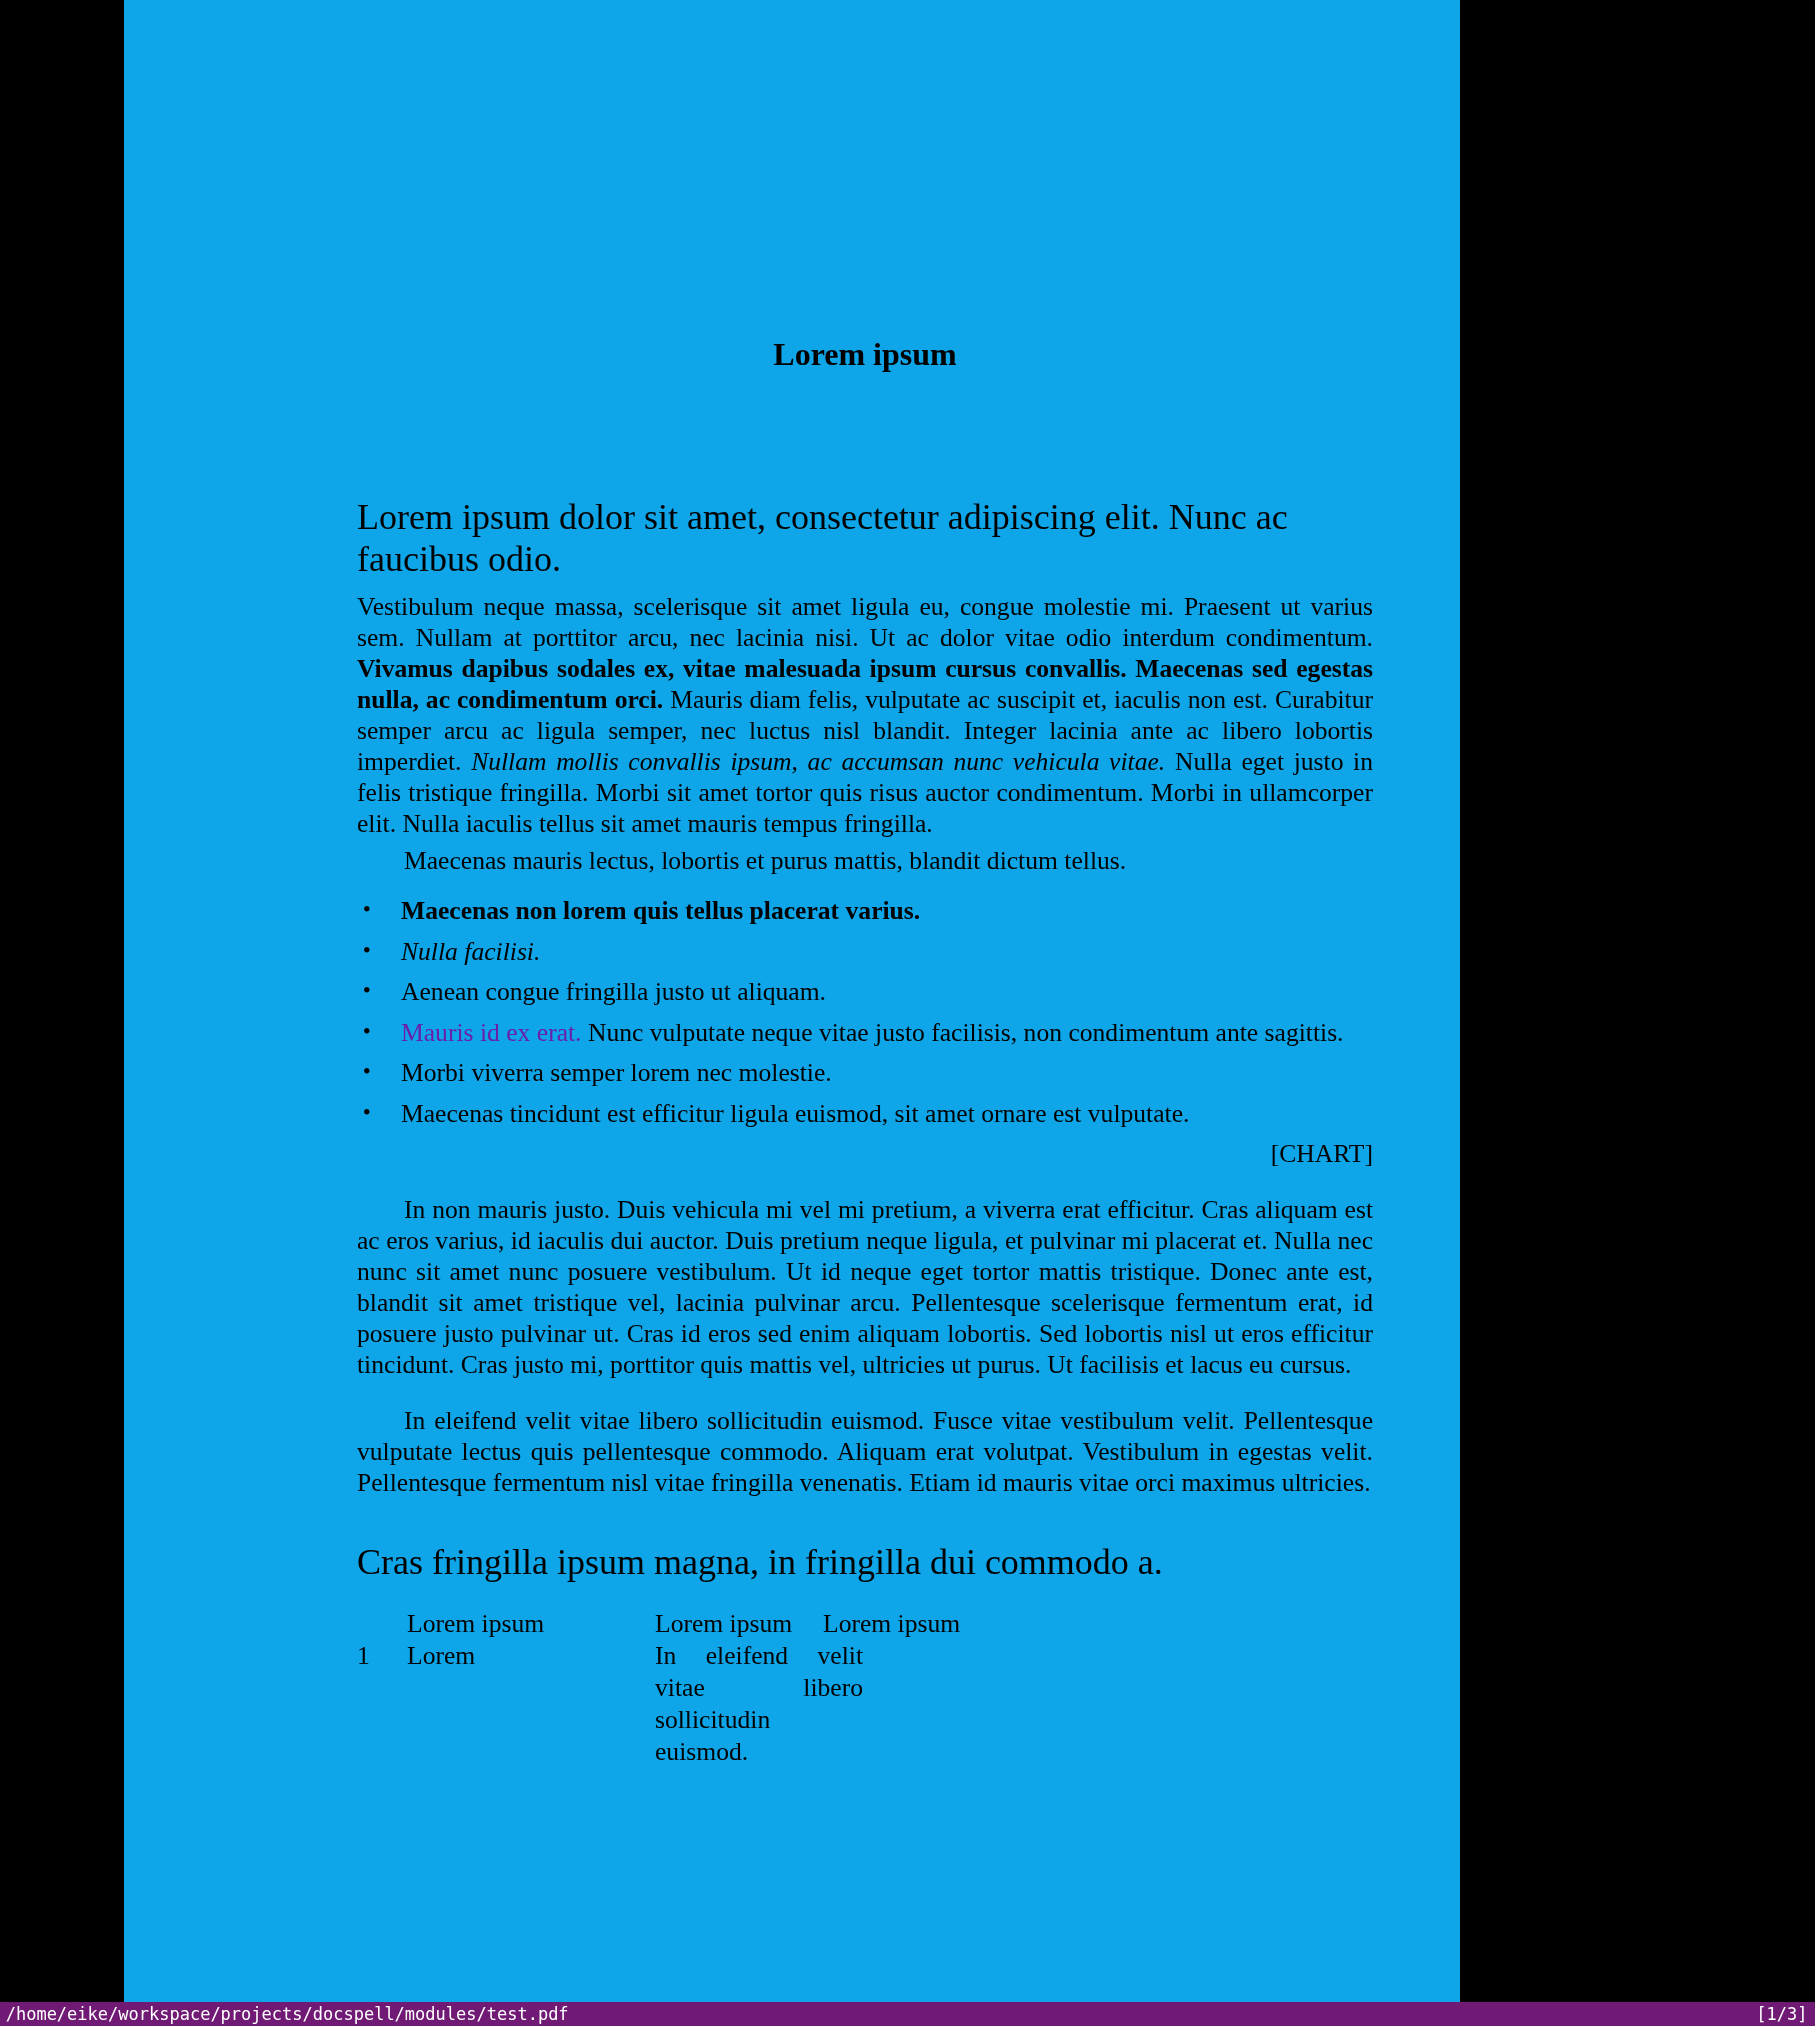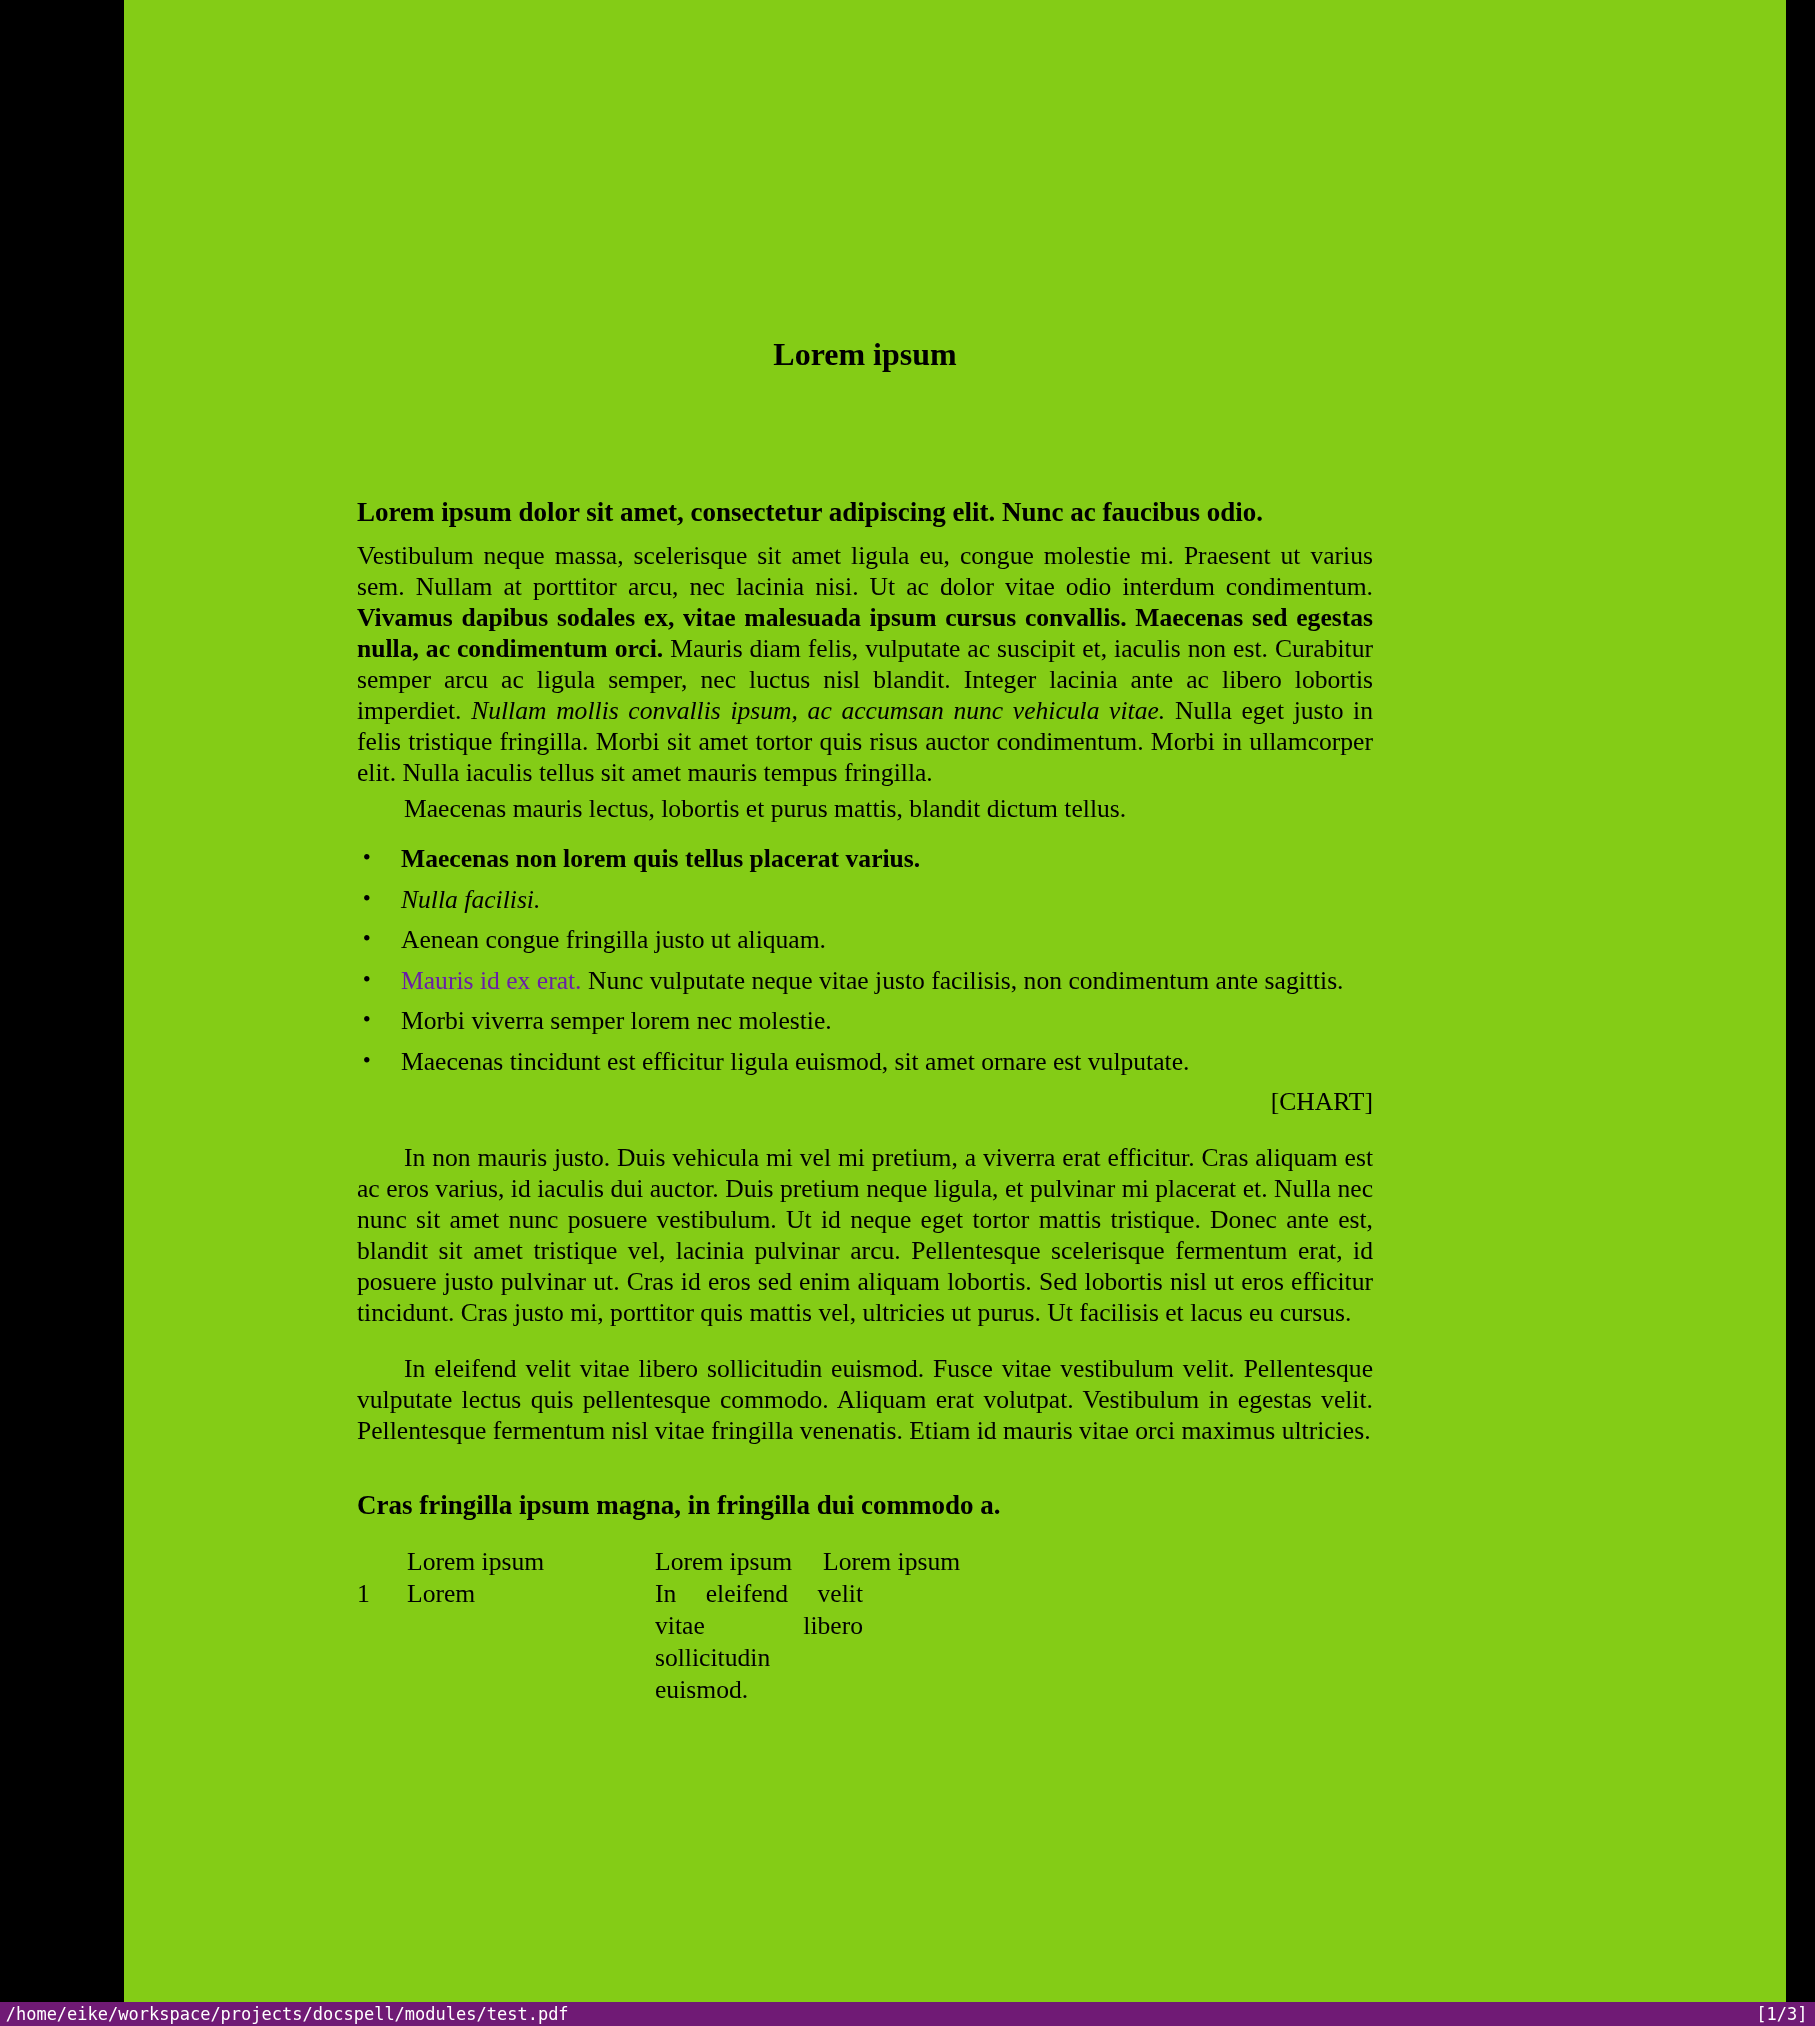--- a/index.html
+++ b/index.html
@@ -8,40 +8,40 @@
     background: #000000;
     overflow: hidden;
     font-family: "Liberation Serif", serif;
   }
   .viewport { position: relative; width: 1815px; height: 2026px; background: #000; }
 
   
   .page {
     position: absolute;
     left: 124px; top: 0;
-    width: 1662px; height: 2002px;
-    background: #84cc16;
+    width: 1336px; height: 2002px;
+    background: #0ea5e9;
     color: #000000;
   }
   .content {
     position: absolute;
     left: 233px; top: 0;
     width: 1016px;
   }
 
   .doc-title {
     margin-top: 337px;
     text-align: center;
     font-size: 32px;
     font-weight: bold;
     line-height: 1.1;
   }
   .sec-heading {
-    font-size: 27px;
-    font-weight: bold;
+    font-size: 36px;
+    font-weight: normal;
     line-height: 1.15;
   }
   .h1 { margin-top: 125px; }
   .h2 { margin-top: 44px; }
 
   .body-text {
     font-size: 25.6px;
     line-height: 31px;
     text-align: justify;
   }

